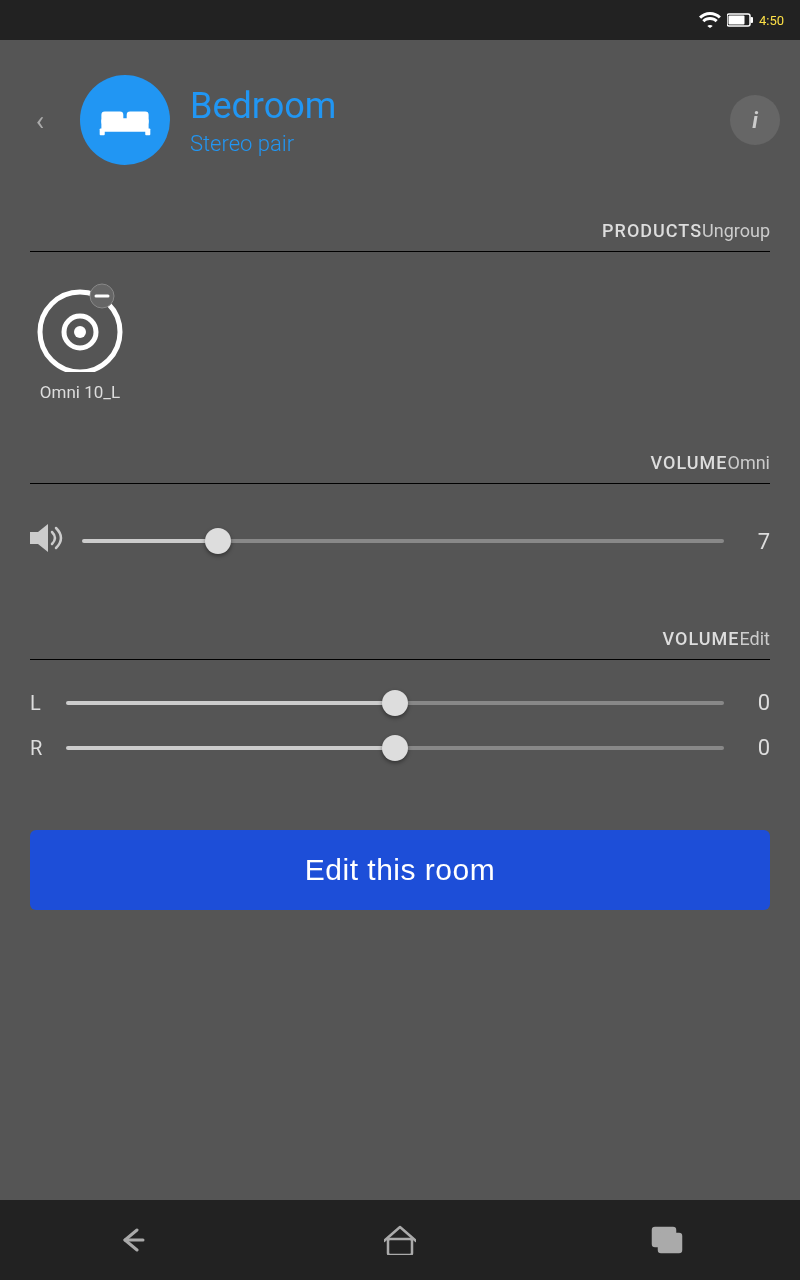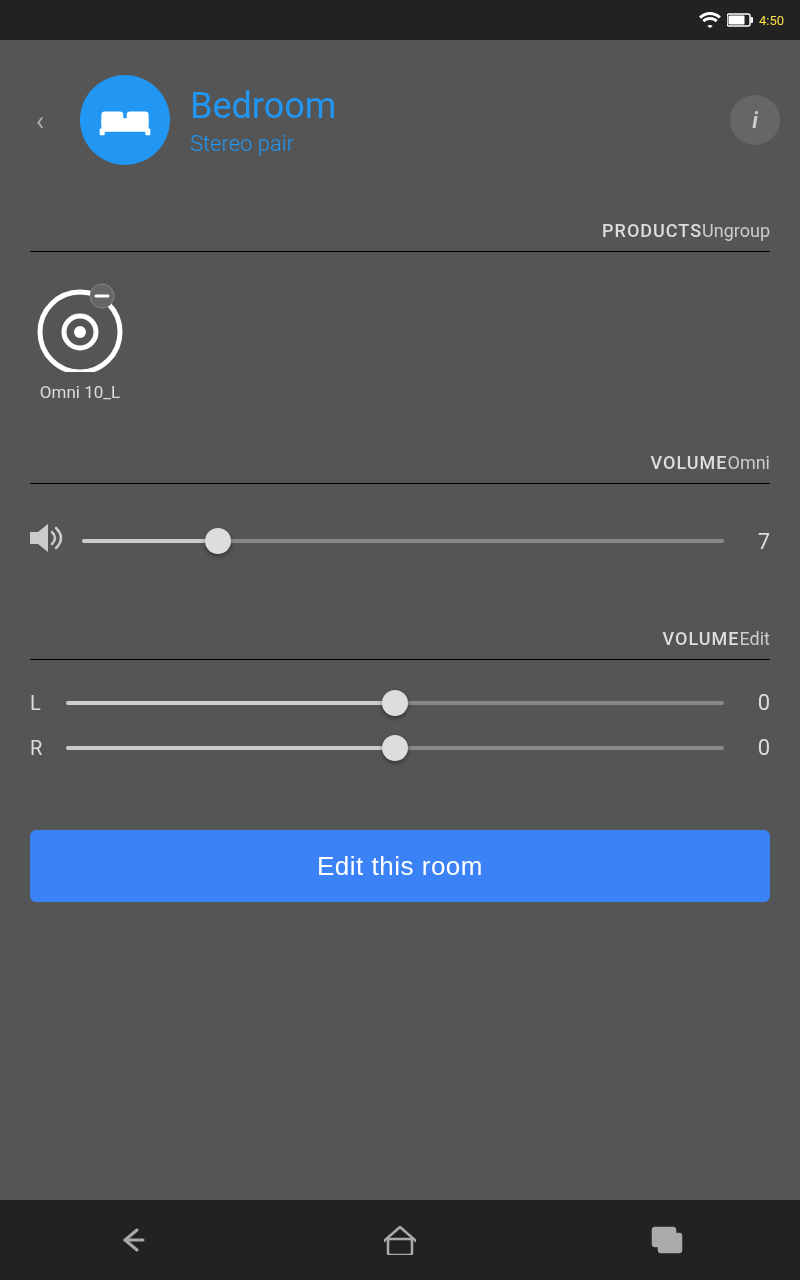--- a/index.html
+++ b/index.html
@@ -219,26 +219,26 @@
       color: #dddddd;
       width: 20px;
     }
 
     
     .edit-btn-wrap {
       padding: 20px 0;
     }
     .edit-btn {
       width: 100%;
-      height: 72px;
-      background: #3b82f6;
+      height: 80px;
+      background: #1d4ed8;
       border: none;
       border-radius: 6px;
       color: #ffffff;
-      font-size: 26px;
+      font-size: 30px;
       font-weight: 400;
       cursor: pointer;
       letter-spacing: 0.5px;
     }
 
     
     .bottom-nav {
       position: absolute;
       bottom: 0;
       left: 0;

